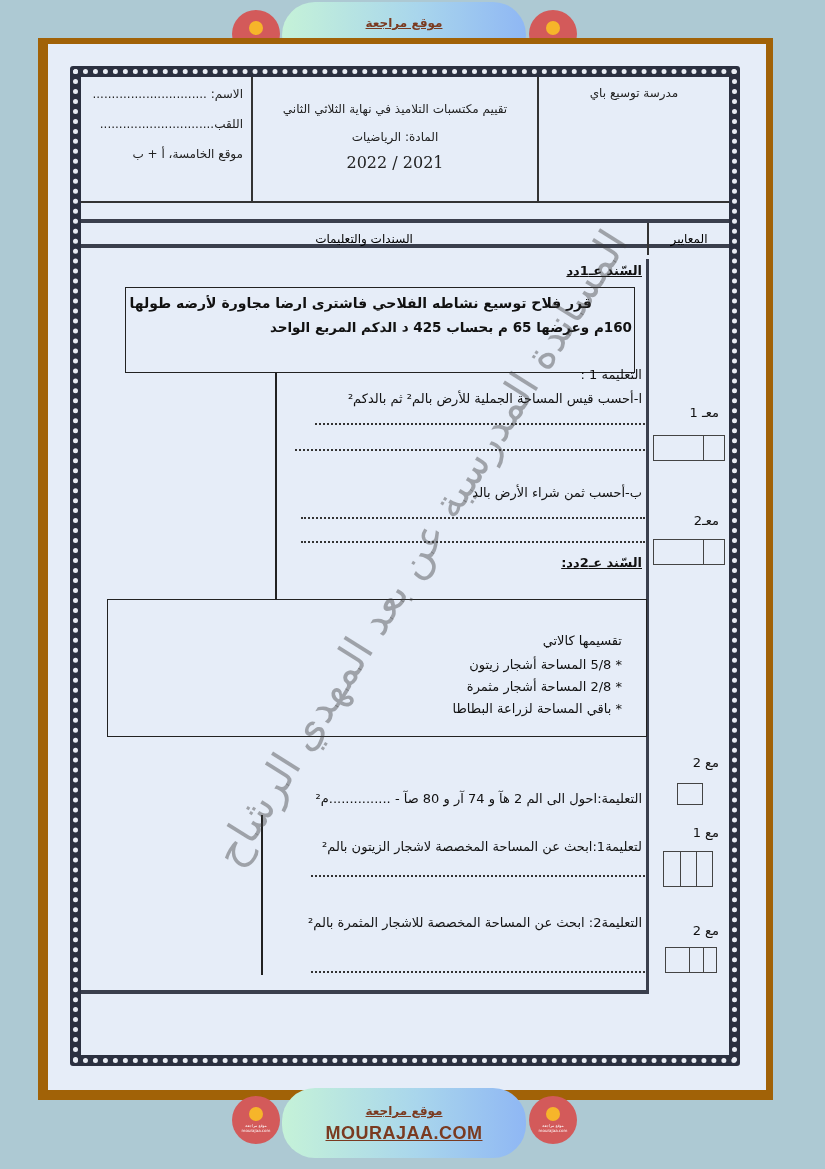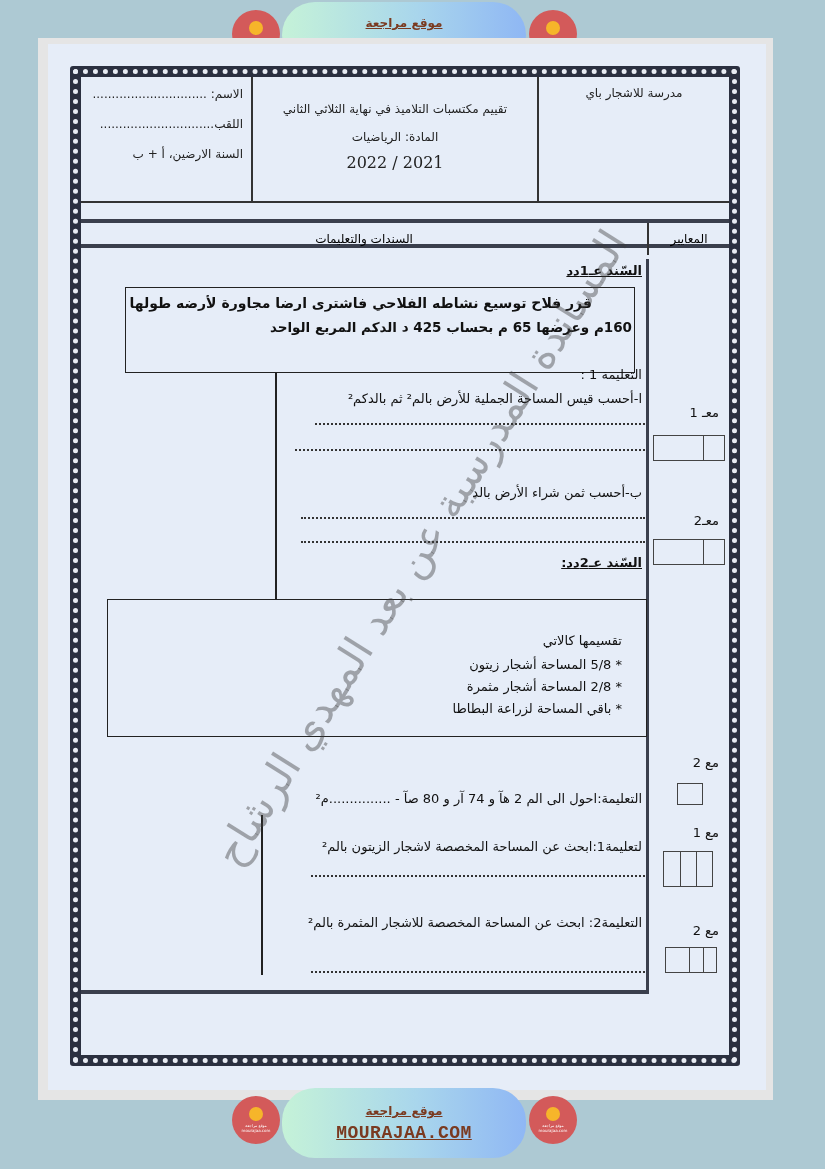--- a/index.html
+++ b/index.html
@@ -9,31 +9,31 @@
   
   .banner{position:absolute;left:0;width:825px;height:70px}
   .banner.top{top:0}
   .banner.bottom{top:1084px;height:80px}
   .pill{position:absolute;left:282px;width:244px;height:66px;border-radius:33px;
         background:linear-gradient(90deg,#c5f2d8 0%,#a9d6ec 55%,#8fb7f4 100%);
         display:flex;flex-direction:column;align-items:center;justify-content:center}
   .banner.top .pill{top:2px}
   .banner.bottom .pill{top:4px;height:70px}
   .pill .ar{font-family:"DejaVu Sans",sans-serif;font-weight:bold;color:#7a3a20;font-size:12px;text-decoration:underline;direction:rtl;line-height:20px}
-  .pill .en{font-family:Liberation Mono, monospace;font-weight:bold;color:#7a3a20;font-size:18px;text-decoration:underline;letter-spacing:.5px;line-height:24px}
+  .pill .en{font-family:Liberation Sans, sans-serif;font-weight:bold;color:#7a3a20;font-size:18px;text-decoration:underline;letter-spacing:.5px;line-height:24px}
   .badge{position:absolute;width:48px;height:48px;border-radius:50%;background:#d35a5a;
          display:flex;flex-direction:column;align-items:center;justify-content:center}
   .banner.top .badge{top:10px}
   .banner.bottom .badge{top:12px}
   .badge.l{left:232px}.badge.r{left:529px}
   .badge .dot{width:14px;height:14px;border-radius:50%;background:#f6b52a;color:#fff;font-size:5px;display:flex;align-items:center;justify-content:center;font-weight:bold}
   .badge .txt{font-size:4px;color:#fff;margin-top:2px;line-height:5px;text-align:center}
 
   
-  .sheet{position:absolute;left:38px;top:38px;width:735px;height:1062px;background:#e5e5e5}
+  .sheet{position:absolute;left:38px;top:38px;width:735px;height:1062px;background:#a16207}
   .paper{position:absolute;left:10px;top:6px;width:718px;height:1046px;background:#e6edf8}
 
   
   .frame{position:absolute;left:22px;top:22px;width:670px;height:1000px;
          border:11px solid #2b3040;border-radius:3px}
   .frame::before{content:"";position:absolute;inset:-8px;border:5px dotted #e8ecf3;border-radius:2px}
 
   
   .inner{position:absolute;left:33px;top:33px;width:648px;height:978px}
   .hdr{position:absolute;left:0;top:0;width:648px;height:126px;border-bottom:2px solid #333}
@@ -90,29 +90,29 @@
 <div class="sheet">
   <div class="paper">
     <div class="frame"></div>
 
     <div class="inner">
 
       <div class="hdr">
         <div class="c c1">
           <div class="hline ar" style="margin-top:2px">الاسم: ..............................</div>
           <div class="hline ar">اللقب..............................</div>
-          <div class="hline ar">السنة الارضين، أ + ب</div>
+          <div class="hline ar">موقع الخامسة، أ + ب</div>
         </div>
         <div class="c c2">
           <div class="t-center ar" style="margin-top:18px">تقييم مكتسبات التلاميذ في نهاية الثلاثي الثاني</div>
           <div class="t-center ar">المادة: الرياضيات</div>
           <div class="year">2022 / 2021</div>
         </div>
         <div class="c c3">
-          <div class="t-center ar" style="margin-top:2px">مدرسة للاشجار باي</div>
+          <div class="t-center ar" style="margin-top:2px">مدرسة توسيع باي</div>
         </div>
       </div>
 
       <div class="strip"></div>
 
       <div class="subhdr">
         <div class="main ar">السندات والتعليمات</div>
         <div class="crit ar">المعايير</div>
       </div>
 

